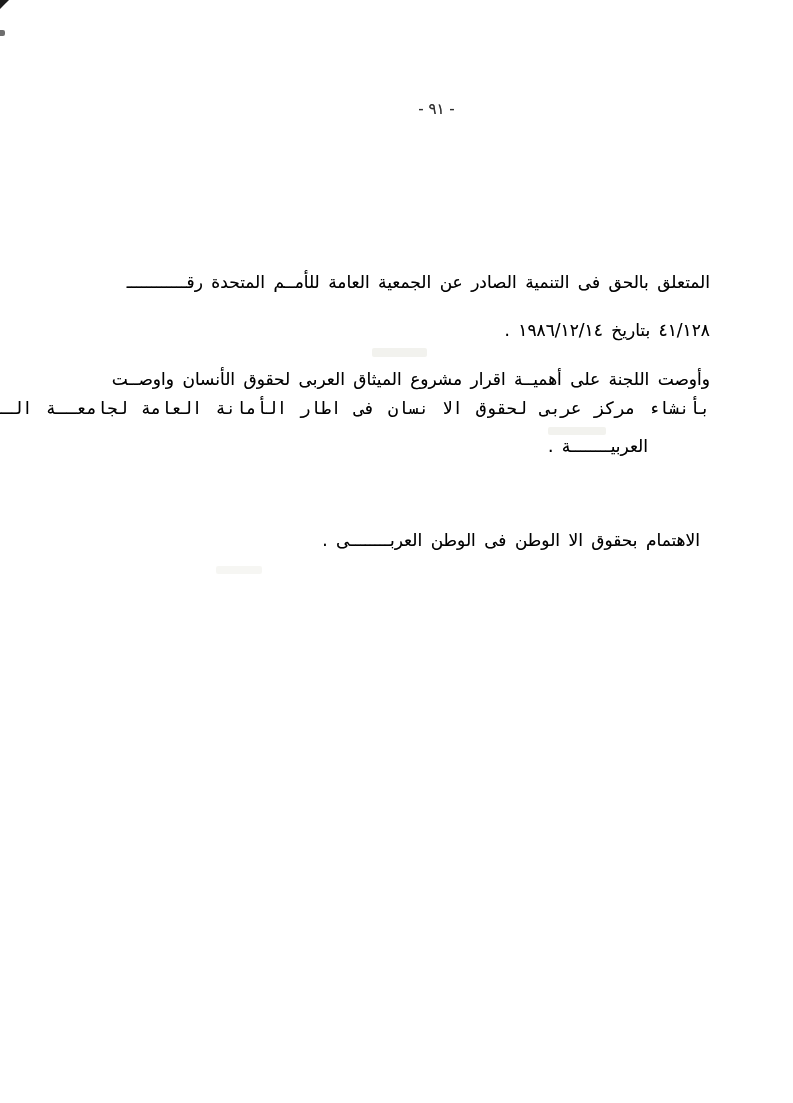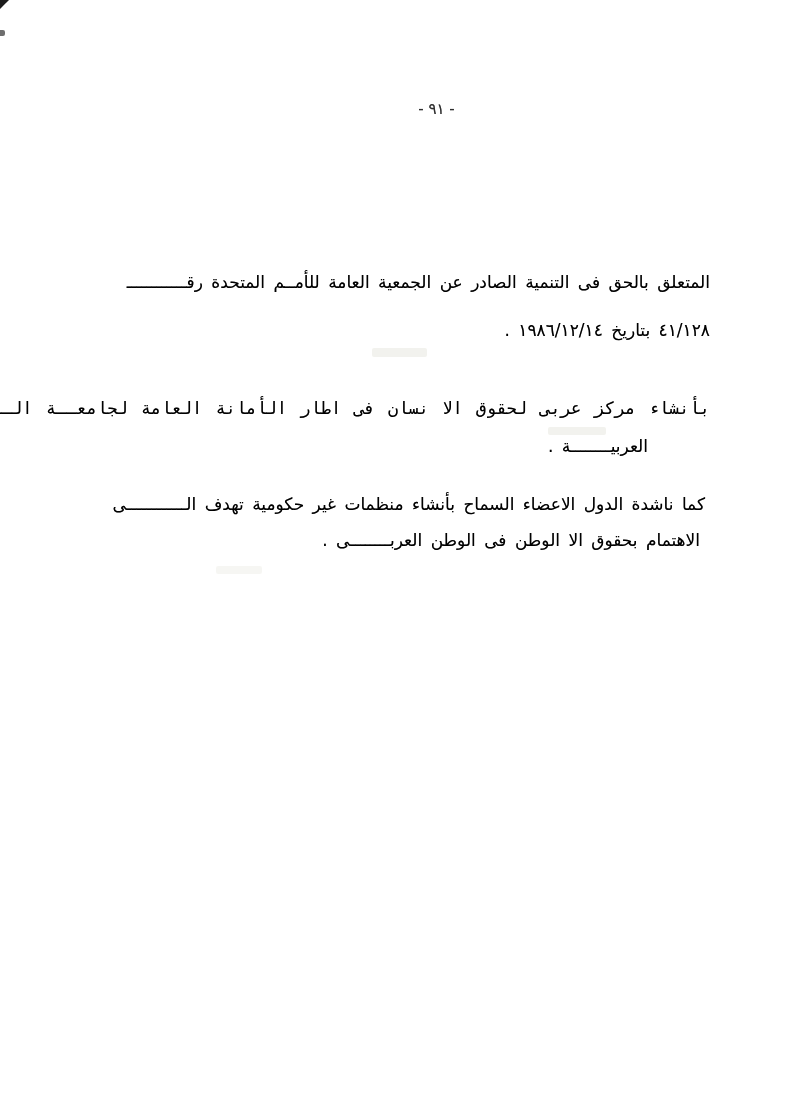--- a/index.html
+++ b/index.html
@@ -65,19 +65,19 @@
   <div class="edge-mark"></div>
   <div class="patch patch-1"></div>
   <div class="patch patch-2"></div>
   <div class="patch patch-3"></div>
 
   <div class="page-number">- ٩١ -</div>
 
   <div class="line l-p1l1">المتعلق بالحق فى التنمية الصادر عن الجمعية العامة للأمــم المتحدة رقــــــــــــ</div>
   <div class="line l-p1l2">٤١/١٢٨ بتاريخ ١٩٨٦/١٢/١٤ .</div>
 
+  <div class="line l-p2l1">وأوصت اللجنة على أهميــة اقرار مشروع الميثاق العربى لحقوق الأنسان واوصــت</div>
   <div class="line l-p2l2">بأنشاء مركز عربى لحقوق الا نسان فى اطار الأمانة العامة لجامعــة الــــــــــــــدول</div>
   <div class="line l-p2l3">العربيــــــــة .</div>
 
-  <div class="line l-p3l1">كما ناشدة الدول الاعضاء السماح بأنشاء منظمات غير حكومية تهدف الــــــــــــى</div>
   <div class="line l-p3l2">الاهتمام بحقوق الا الوطن فى الوطن العربــــــــى .</div>
 
 </div>
 
 </body></html>

